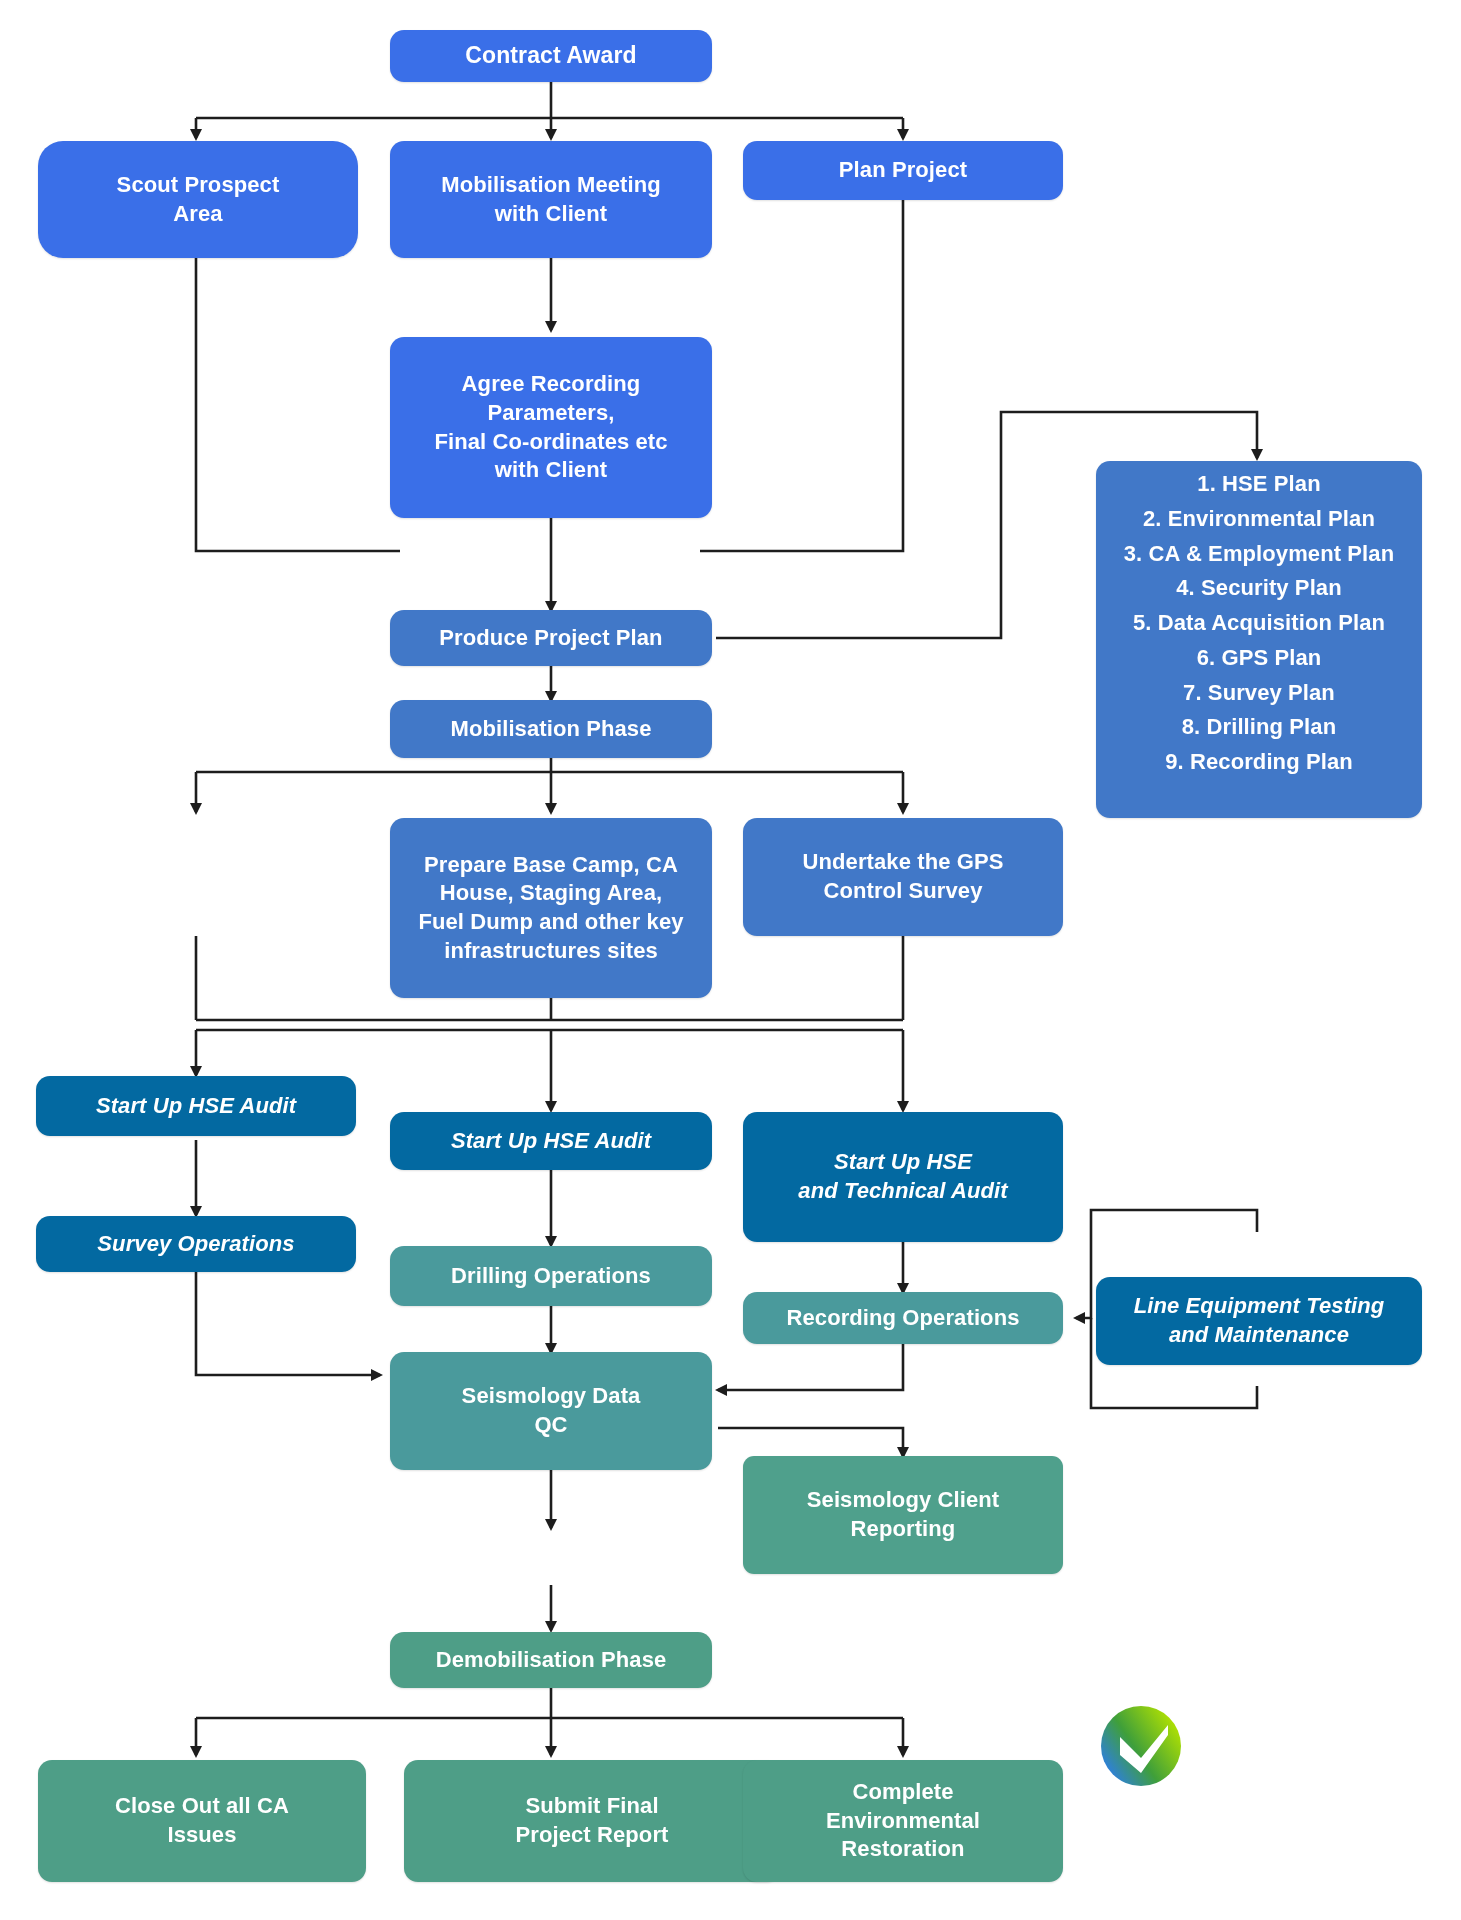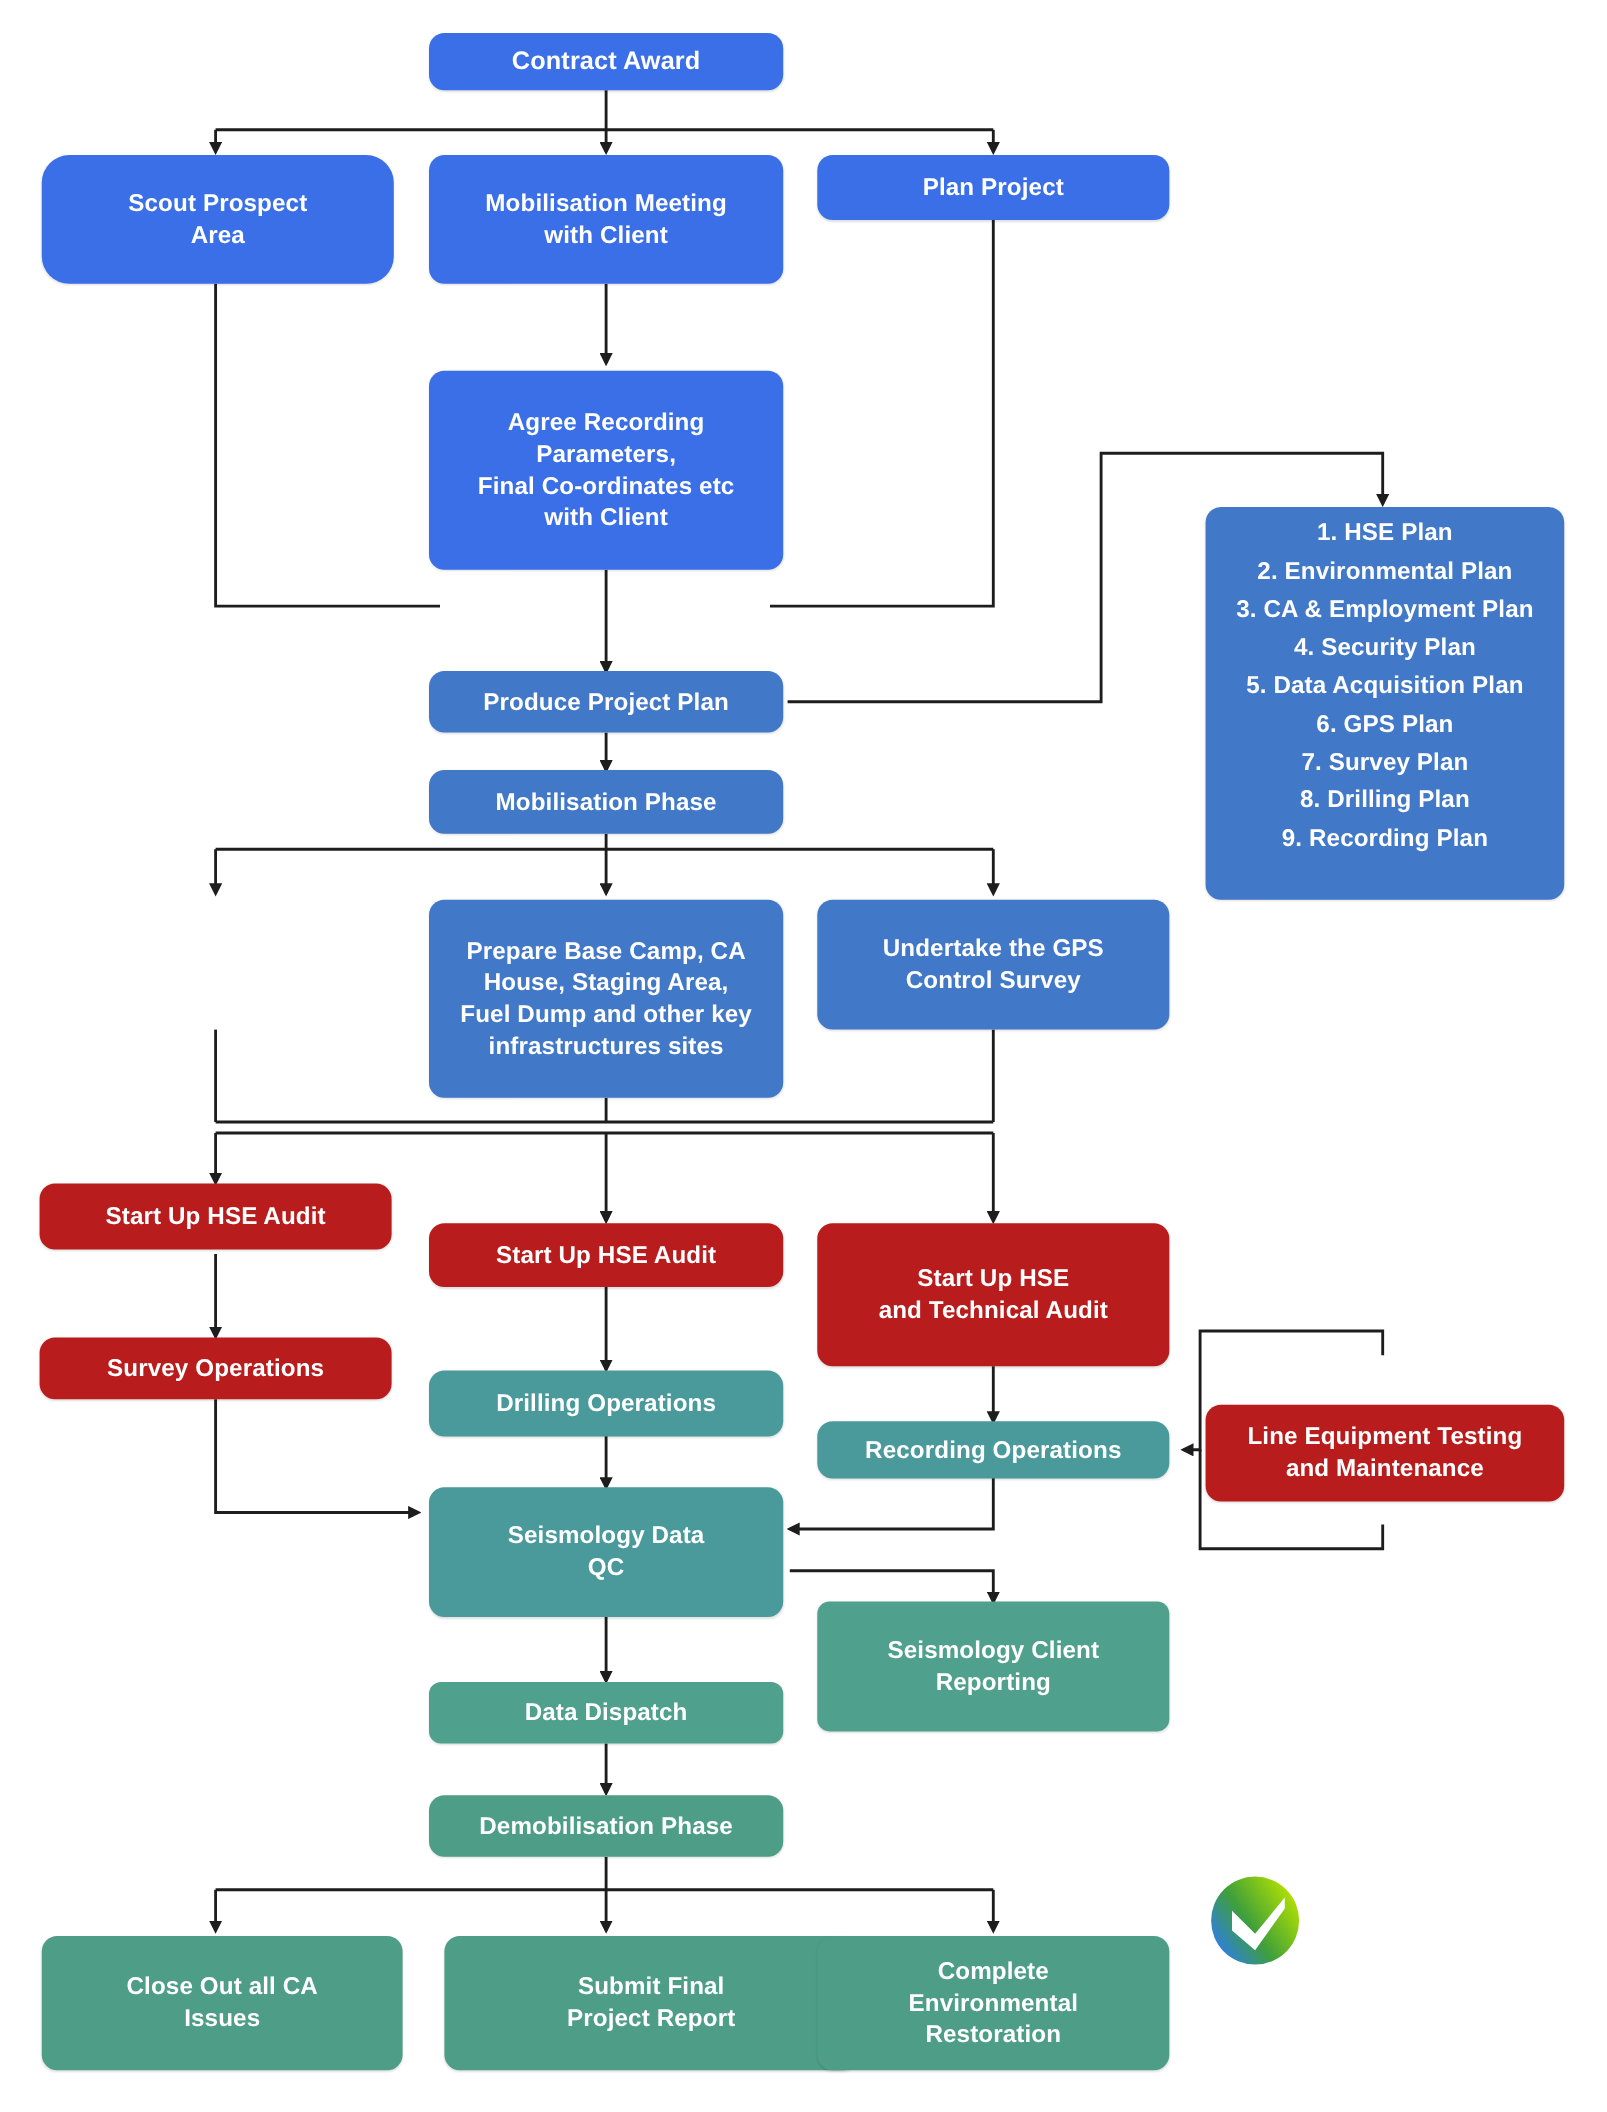--- a/index.html
+++ b/index.html
@@ -18,21 +18,21 @@
     line-height:1.30;
     border-radius:14px;
     padding:6px 10px;
     white-space:pre-line;
     letter-spacing:0.1px;
     z-index:3;
     box-shadow:0 1px 2px rgba(0,0,0,0.12);
   }
   .c-royal{background:#3a6fe8;}
   .c-blue{background:#4178c8;}
-  .c-steel{background:#b91c1c;}
+  .c-steel{background:#0369a1;font-style:italic;}
   .c-teal{background:#4a9a9c;}
   .c-green{background:#4fa08c;border-radius:11px;}
   .c-seagreen{background:#4e9e87;}
   .plans{
     align-items:center;
     justify-content:flex-start;
     line-height:1.58;
     font-size:22px;
   }
   .fs-22{font-size:22px;}
@@ -171,21 +171,20 @@
 
   <div class="node c-steel fs-22" style="left:1096px;top:1233px;width:326px;height:88px;margin-top:44px;">Line Equipment Testing
 and Maintenance</div>
 
   <div class="node c-teal fs-22" style="left:390px;top:1352px;width:322px;height:118px;">Seismology Data
 QC</div>
 
   <div class="node c-green fs-22" style="left:743px;top:1456px;width:320px;height:118px;">Seismology Client
 Reporting</div>
 
-  <div class="node c-green fs-22" style="left:390px;top:1529px;width:322px;height:56px;">Data Dispatch</div>
 
   <div class="node c-seagreen fs-22" style="left:390px;top:1632px;width:322px;height:56px;">Demobilisation Phase</div>
 
   <div class="node c-seagreen fs-22" style="left:38px;top:1760px;width:328px;height:122px;">Close Out all CA
 Issues</div>
 
   <div class="node c-seagreen fs-22" style="left:404px;top:1760px;width:376px;height:122px;">Submit Final
 Project Report</div>
 
   <div class="node c-seagreen fs-22" style="left:743px;top:1760px;width:320px;height:122px;">Complete

